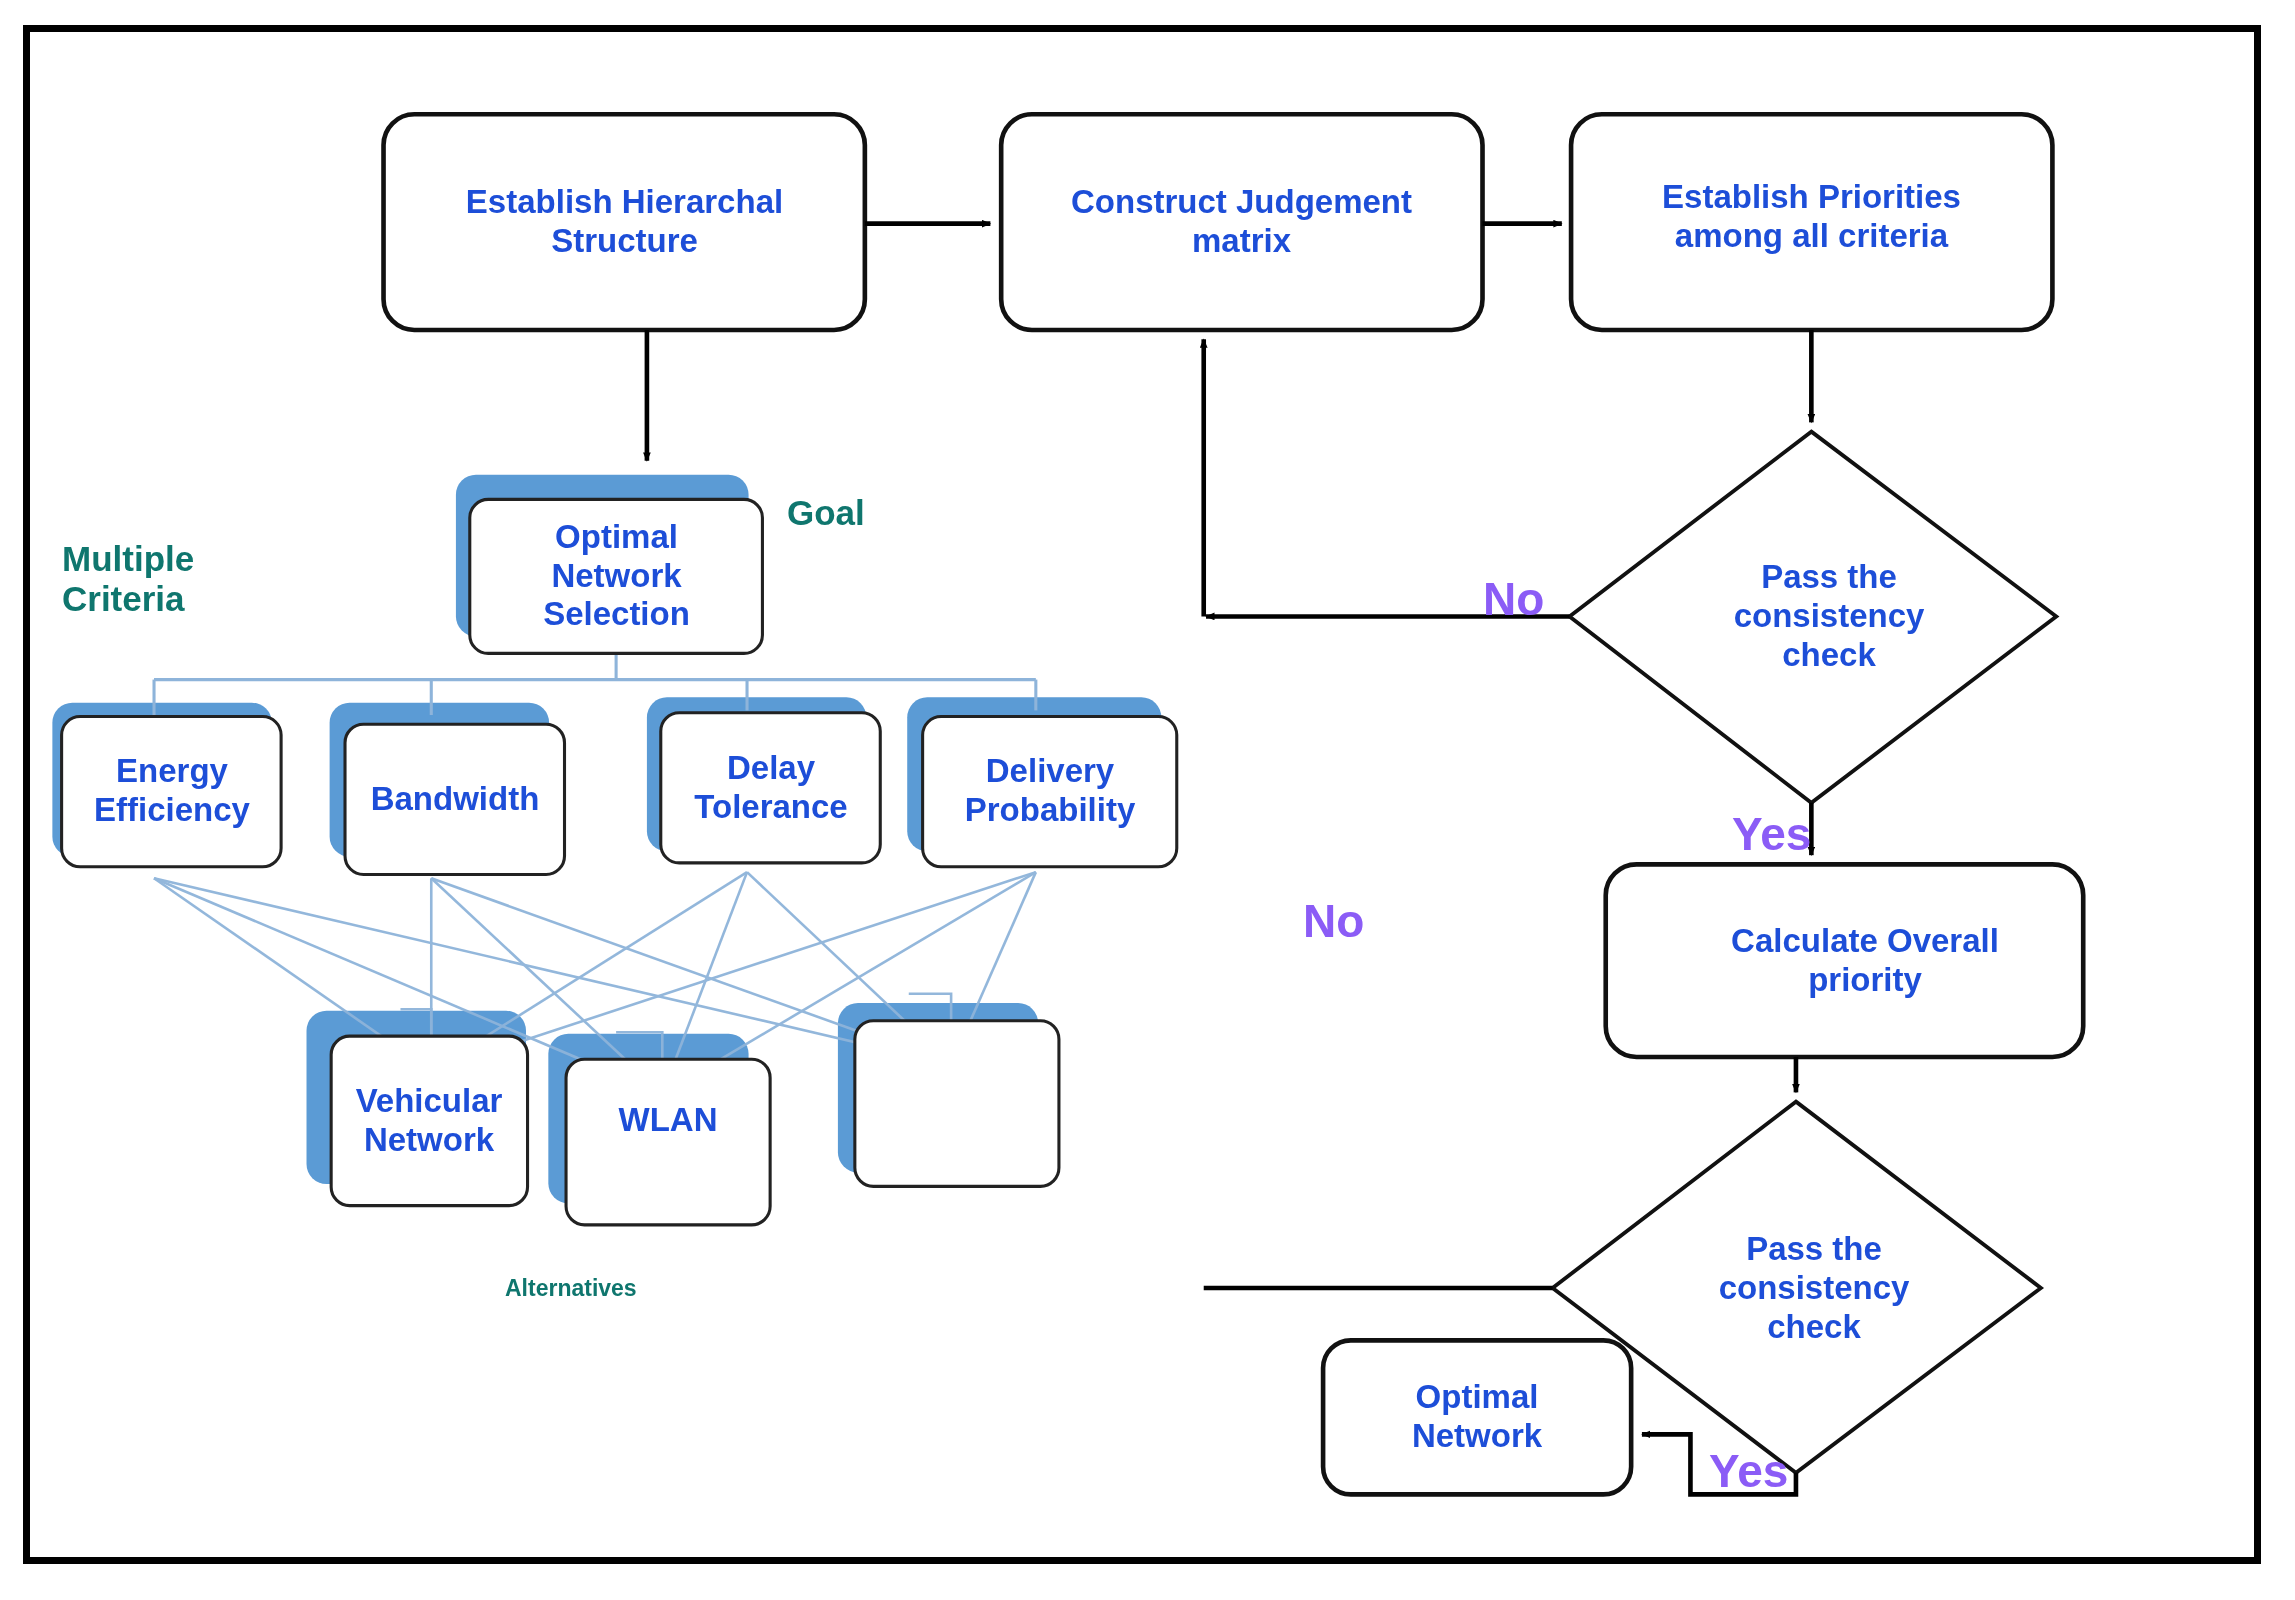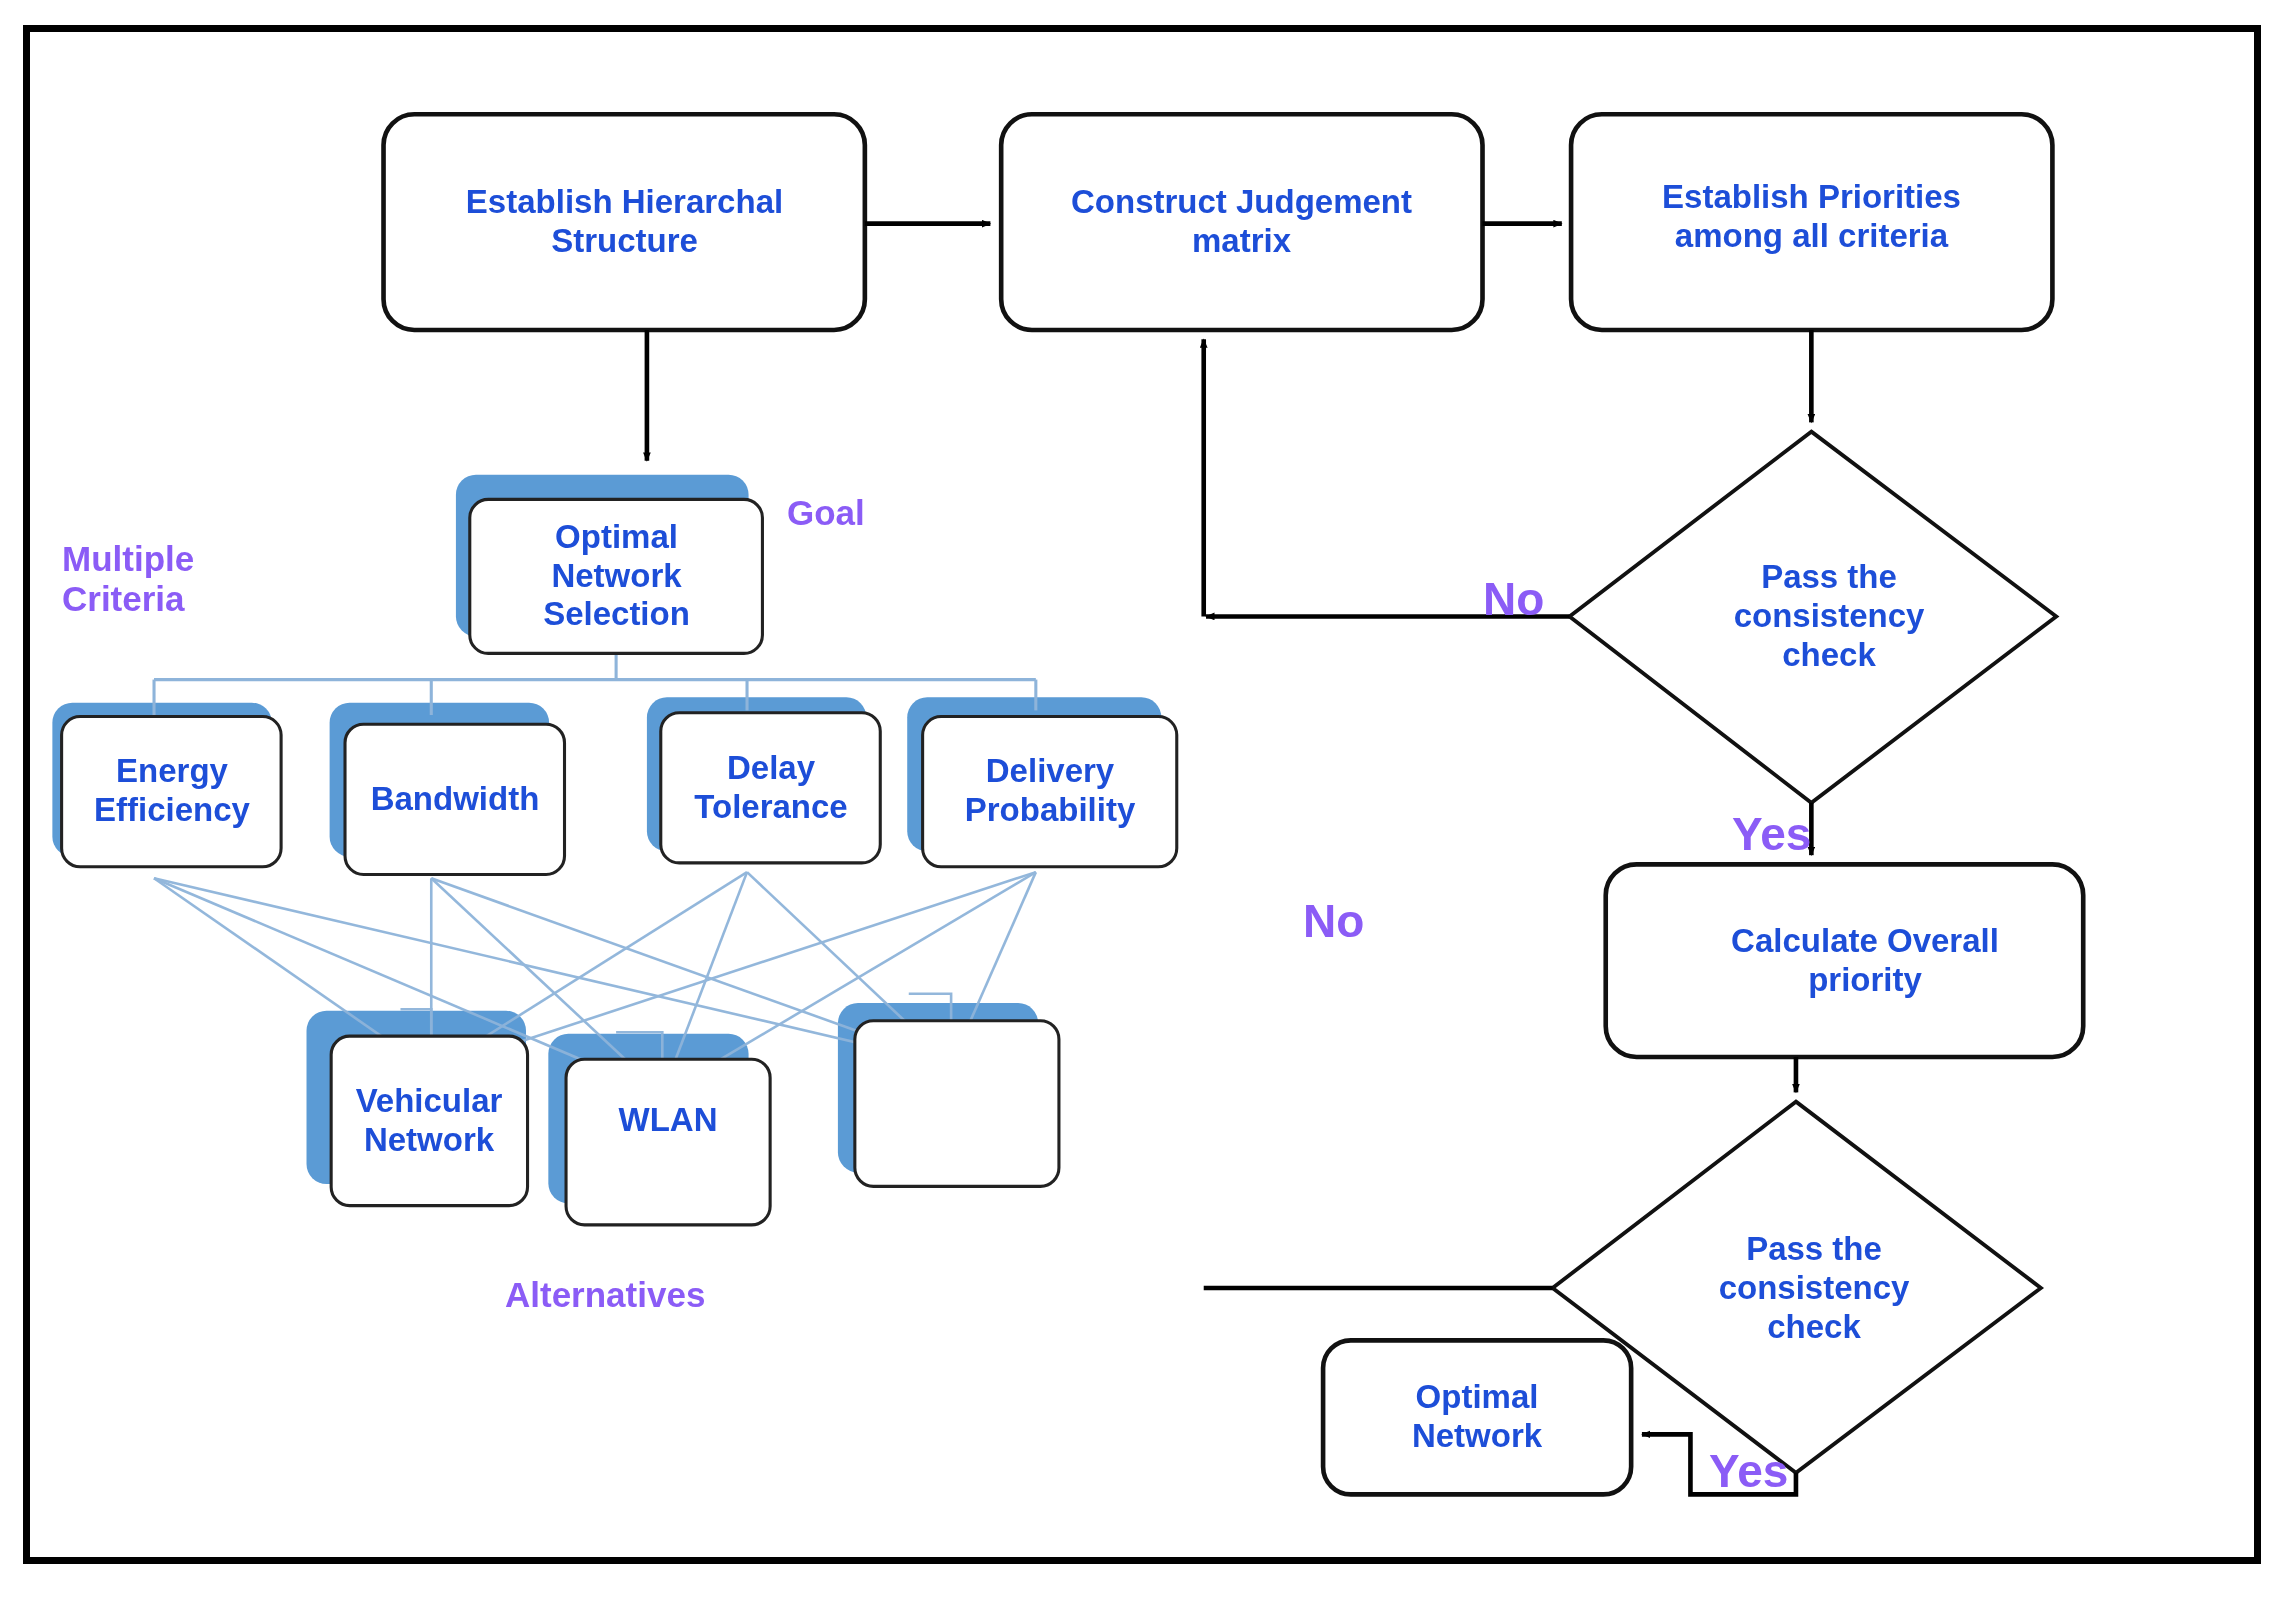--- a/index.html
+++ b/index.html
@@ -3,21 +3,21 @@
 <meta charset="utf-8">
 <style>
   html,body{margin:0;padding:0;background:#ffffff;}
   body{font-family:"Liberation Sans", sans-serif;}
   #page{position:relative;width:2295px;height:1601px;background:#ffffff;overflow:hidden;}
   #frame{position:absolute;left:23px;top:25.4px;width:2238px;height:1539px;
          border:7px solid #000000;box-sizing:border-box;background:#ffffff;}
   svg.layer{position:absolute;left:0;top:0;width:2295px;height:1601px;overflow:visible;}
   .lbl{position:absolute;color:#1d4ed8;font-weight:bold;line-height:1.18;text-align:center;
        white-space:pre-line;display:flex;align-items:center;justify-content:center;}
-  .red{color:#8b5cf6;font-weight:bold;line-height:1.15;white-space:pre-line;}
+  .red{color:#0f766e;font-weight:bold;line-height:1.15;white-space:pre-line;}
   .flowtext{font-size:33px;}
   .hiertext{font-size:33px;}
   .yn{position:absolute;font-size:46px;font-weight:bold;color:#8b5cf6;}
 </style>
 </head>
 <body>
 
 <div id="page">
   <div id="frame"></div>
 
@@ -135,20 +135,20 @@
 Tolerance</div>
   <div class="lbl hiertext" style="left:923px;top:716px;width:254px;height:150px;">Delivery
 Probability</div>
   <div class="lbl hiertext" style="left:331px;top:1036px;width:196px;height:169px;">Vehicular
 Network</div>
   <div class="lbl hiertext" style="left:566px;top:1059px;width:204px;height:122px;">WLAN</div>
 
   <div class="red" style="position:absolute;left:787px;top:493px;font-size:35px;">Goal</div>
   <div class="red" style="position:absolute;left:62px;top:539px;font-size:35px;text-align:left;">Multiple
 Criteria</div>
-  <div class="red" style="position:absolute;left:505px;top:1275px;font-size:35px;">Alternatives</div>
+  <div class="red" style="position:absolute;left:505px;top:1275px;font-size:23px;">Alternatives</div>
 
   <div class="yn" style="left:1483px;top:572px;">No</div>
   <div class="yn" style="left:1732px;top:807px;">Yes</div>
   <div class="yn" style="left:1303px;top:894px;">No</div>
   <div class="yn" style="left:1709px;top:1444px;">Yes</div>
 </div>
 
 
 </body></html>

